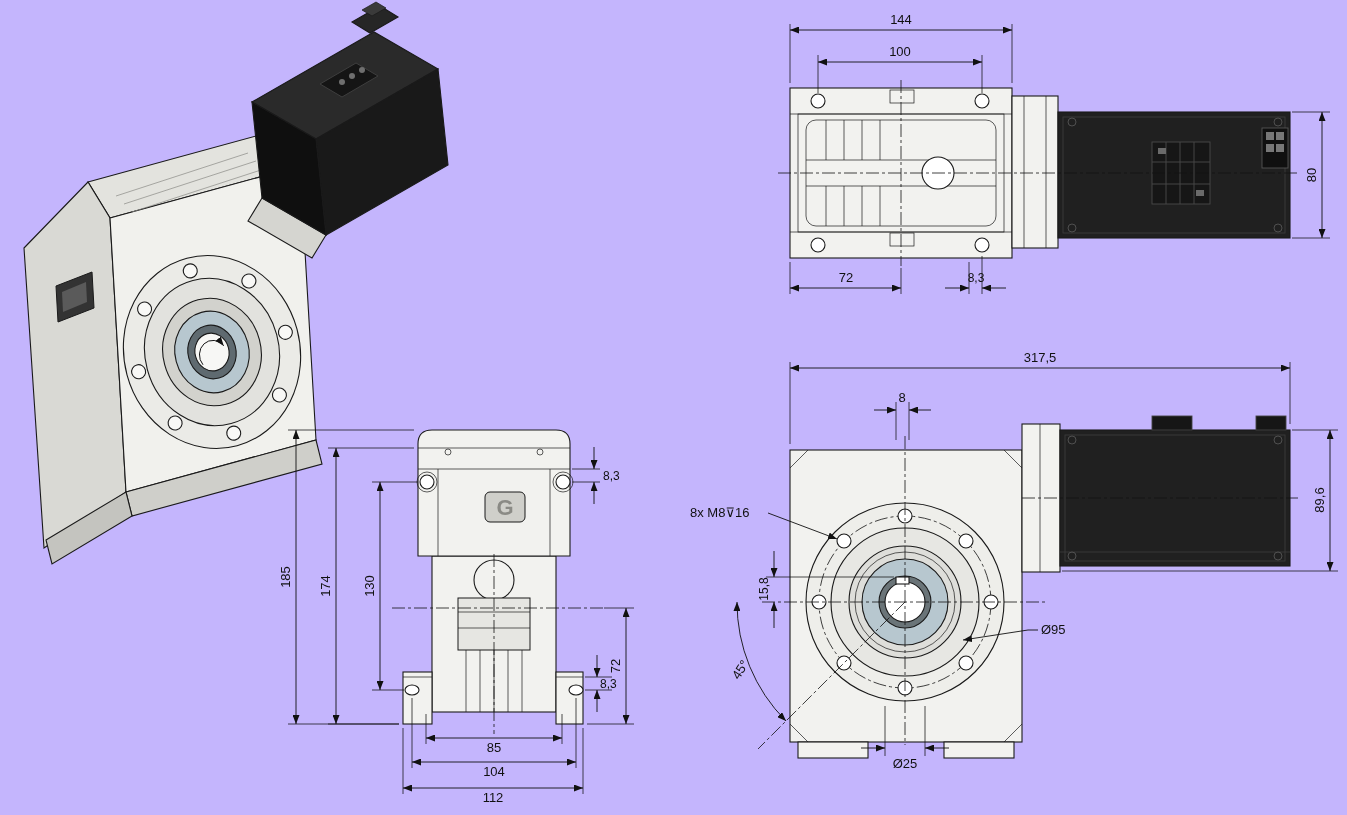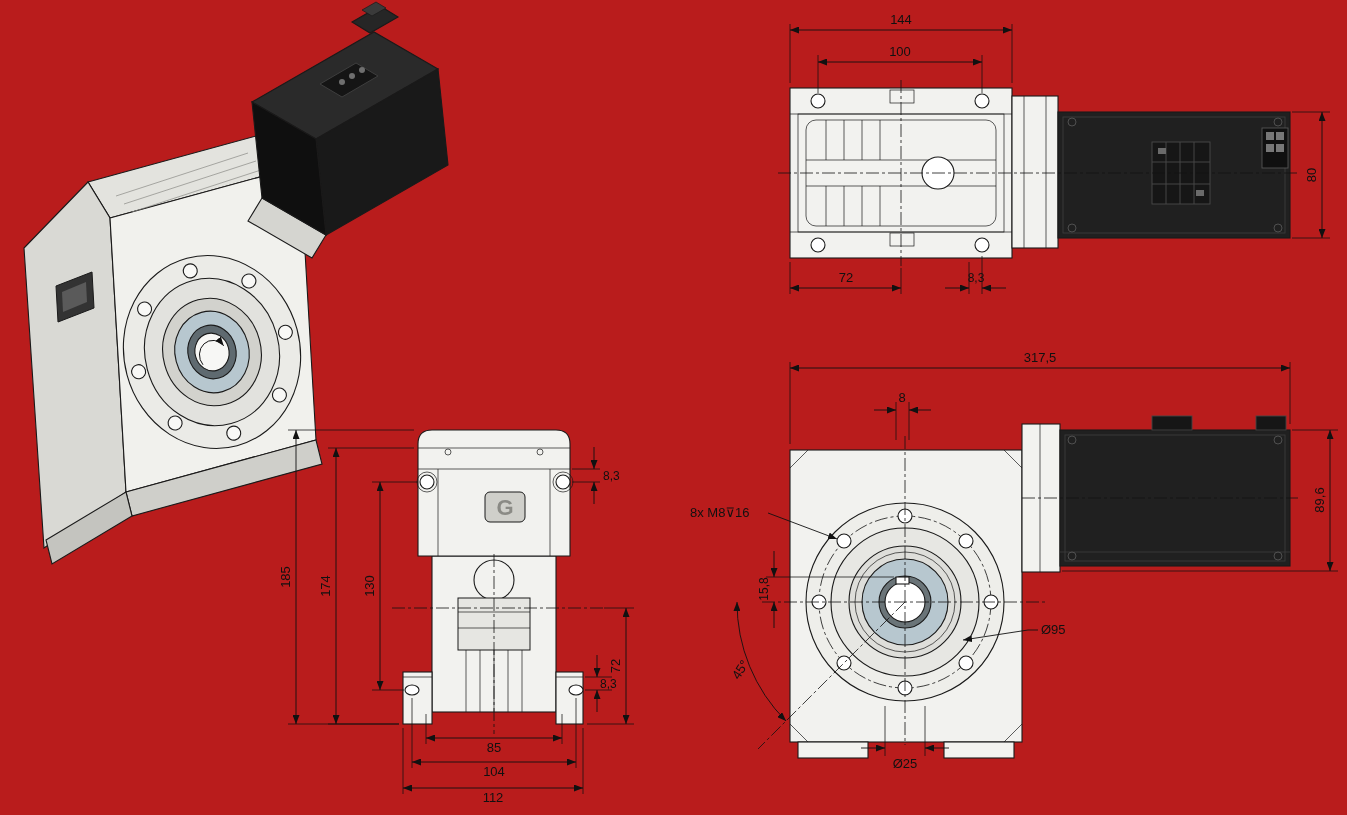--- a/index.html
+++ b/index.html
@@ -1,16 +1,16 @@
 <!DOCTYPE html>
 <html><head>
 <meta charset="utf-8">
 <style>
   html,body{margin:0;padding:0;background:#fff;}
-  .canvas{position:relative;width:1347px;height:815px;background:#b91c1c;overflow:hidden;
+  .canvas{position:relative;width:1347px;height:815px;background:#c4b5fd;overflow:hidden;
           font-family:"Liberation Sans",sans-serif;}
   svg{position:absolute;left:0;top:0;}
   .edge{fill:none;stroke:#1a1a1a;stroke-width:1.1;}
   .body{fill:#f2f2ef;stroke:#1a1a1a;stroke-width:1.1;}
   .body2{fill:#e6e6e2;stroke:#1a1a1a;stroke-width:1;}
   .thin{fill:none;stroke:#1a1a1a;stroke-width:0.7;}
   .lite{fill:none;stroke:#8a8a85;stroke-width:0.7;}
   .dim{stroke:#111;stroke-width:0.9;fill:none;}
   .ext{stroke:#111;stroke-width:0.75;fill:none;}
   .cl{stroke:#111;stroke-width:0.8;fill:none;stroke-dasharray:13 3 3 3;}

